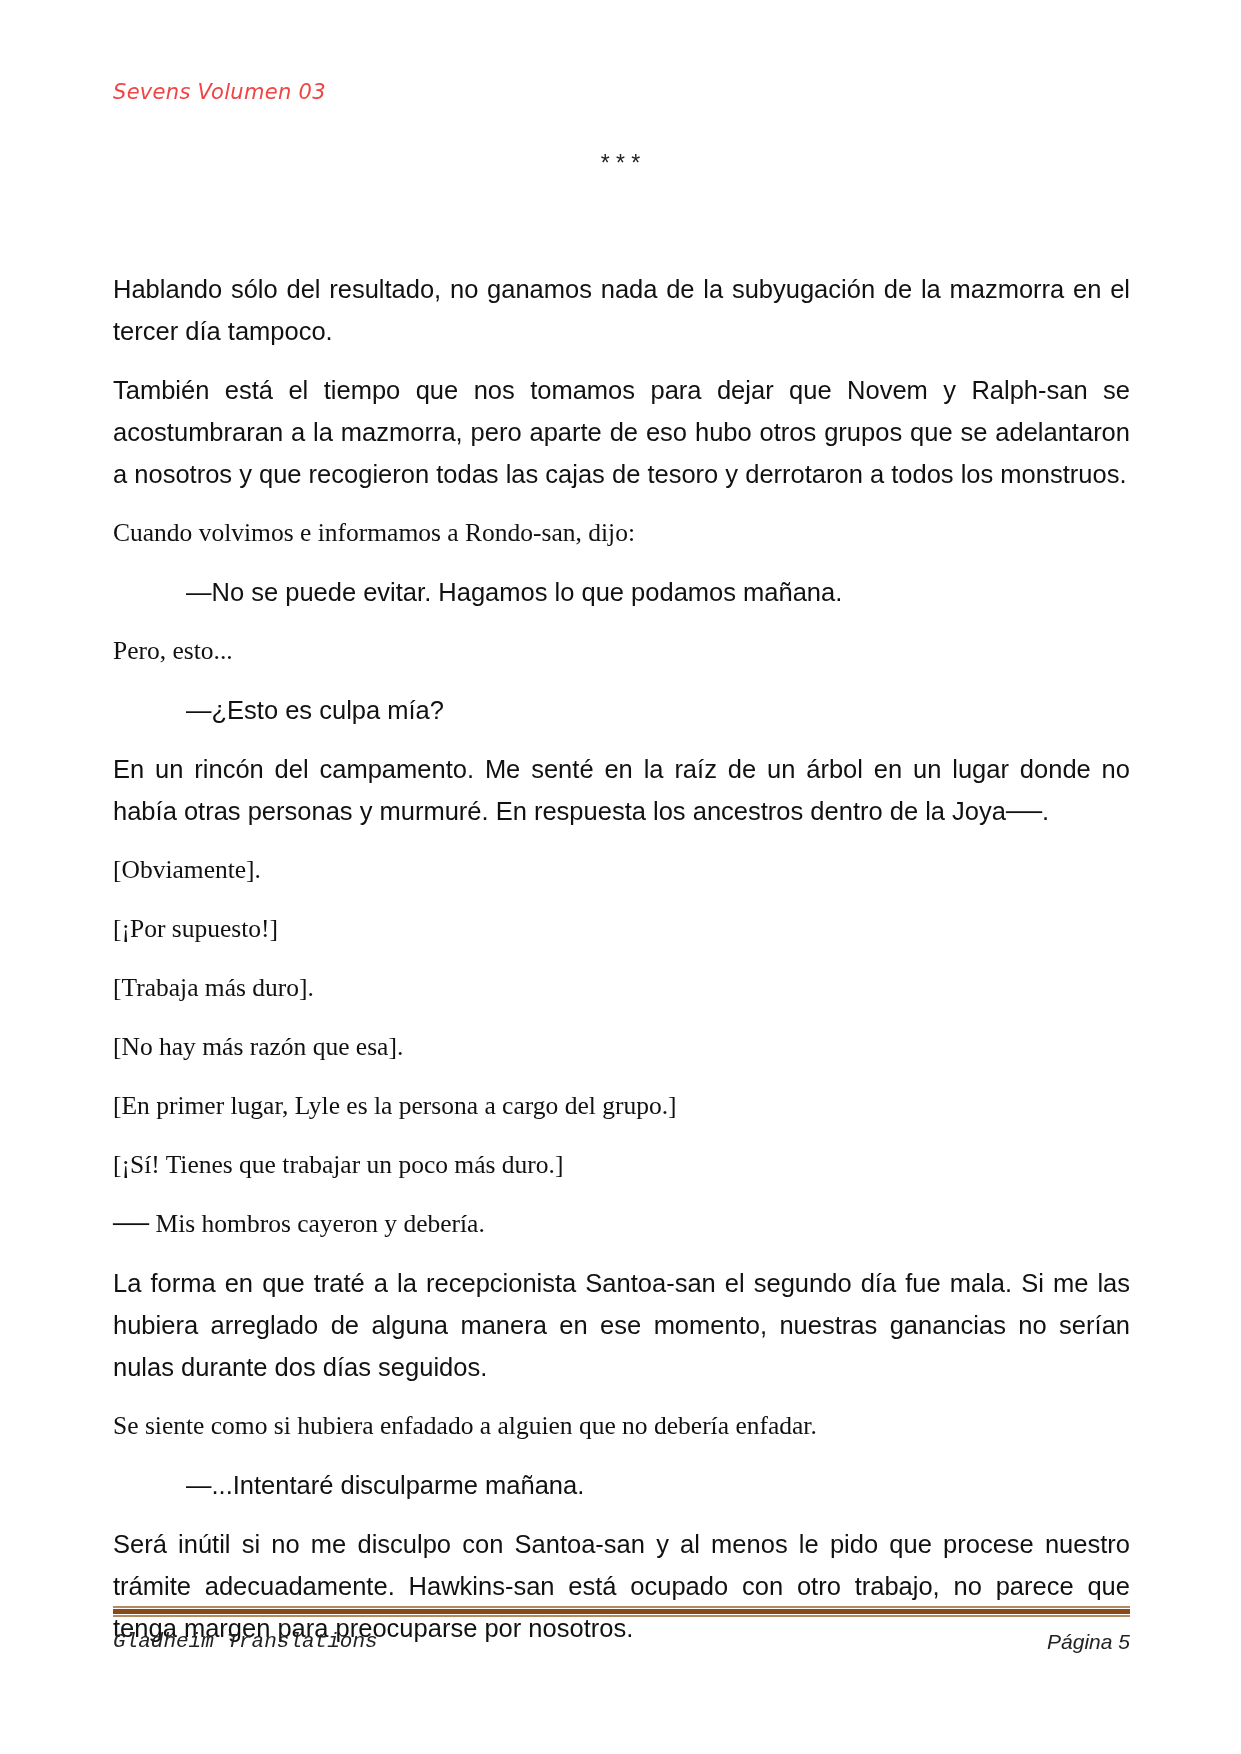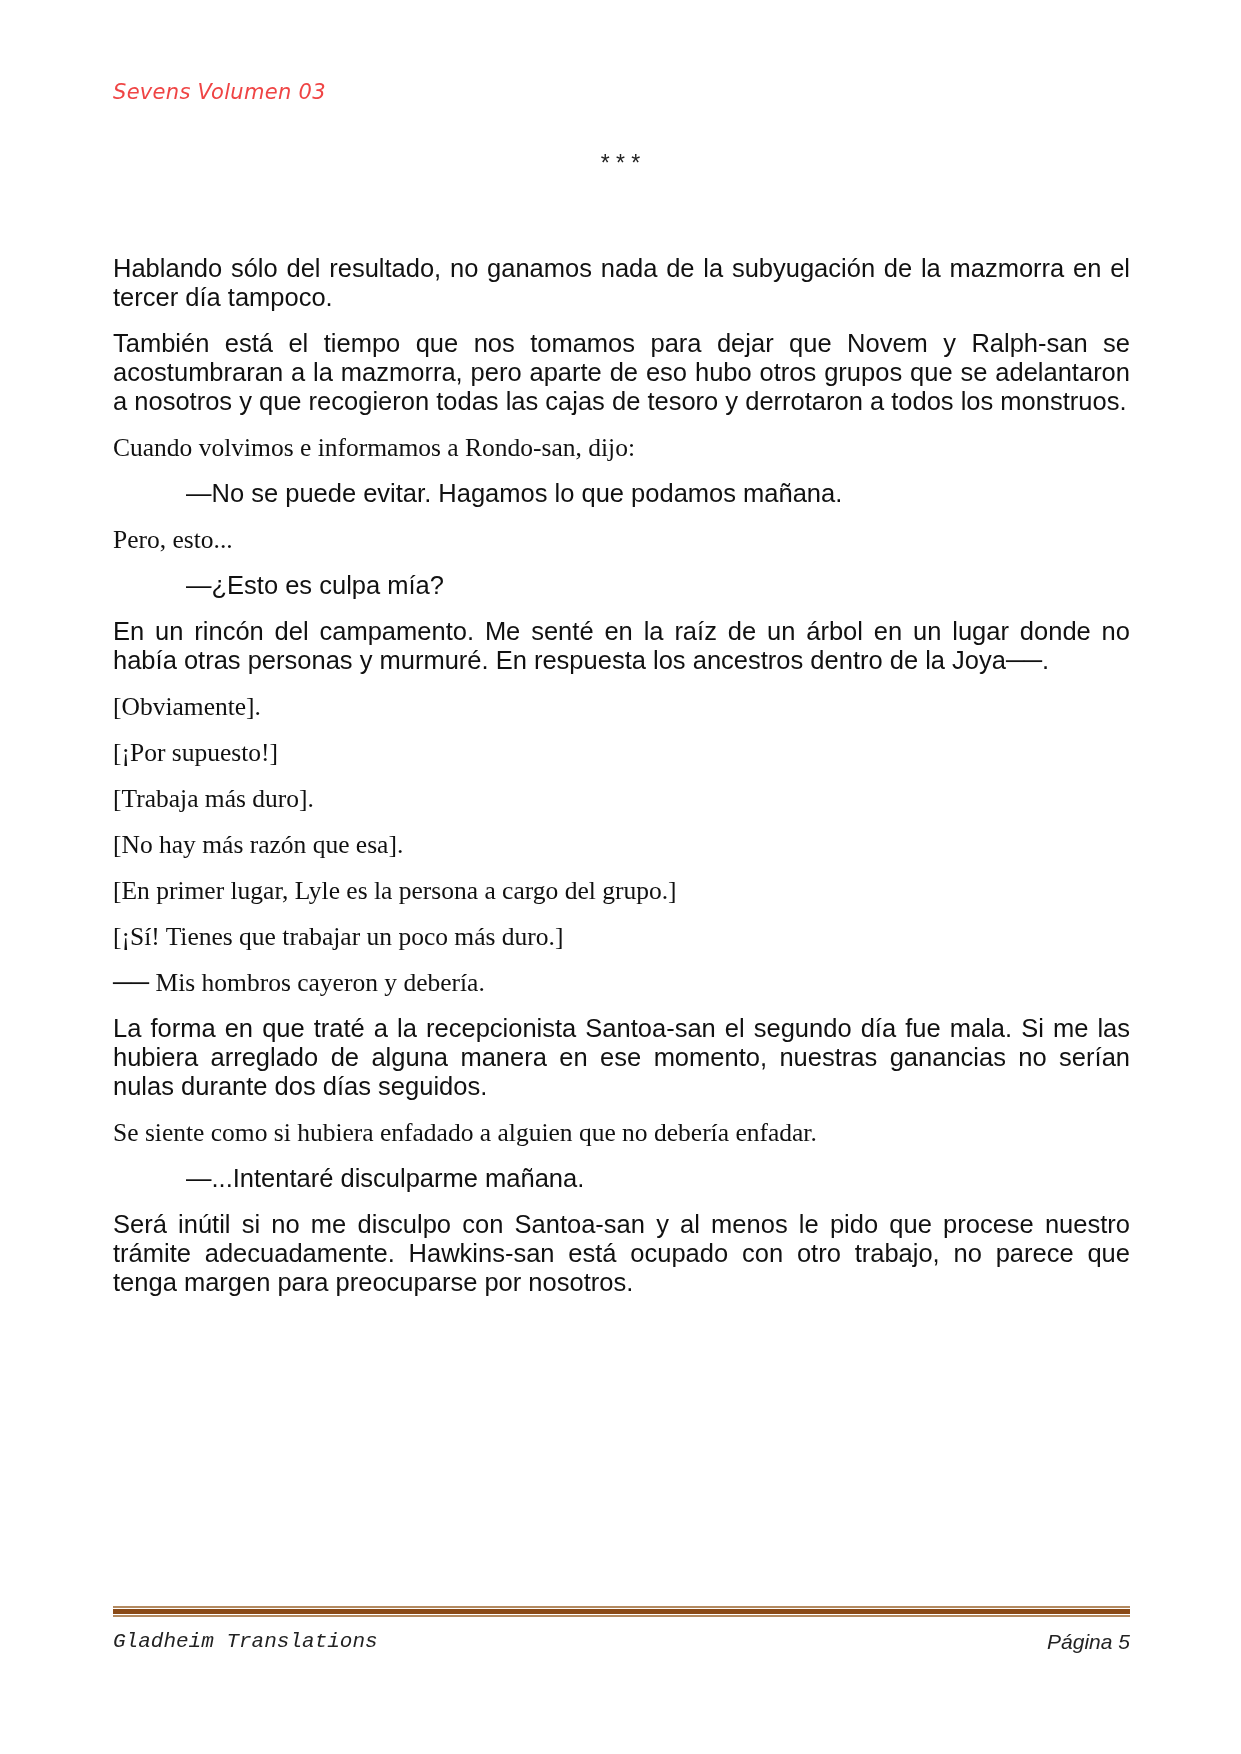--- a/index.html
+++ b/index.html
@@ -2,22 +2,22 @@
 <html><head>
 <meta charset="utf-8">
 <style>
   html, body { margin: 0; padding: 0; background: #ffffff; }
   body { width: 1241px; height: 1754px; position: relative; overflow: hidden;
          font-family: "Liberation Sans", sans-serif; color: #111; }
   .header { position: absolute; left: 113px; top: 80px; font-family: "DejaVu Sans", sans-serif;
             font-style: italic; font-size: 21px; color: #ef4444; letter-spacing: 0.3px; }
   .stars { position: absolute; left: 0; width: 1241px; top: 150px; text-align: center;
            font-size: 23px; color: #222; padding-left: 0px; }
-  .body { position: absolute; left: 113px; top: 254px; width: 1017px; font-size: 25.5px;
-          line-height: 29px; }
+  .body { position: absolute; left: 113px; top: 268px; width: 1017px; font-size: 25.5px;
+          line-height: 42px; }
   .p { margin: 0 0 17px 0; text-align: justify; }
   .p.indent { padding-left: 73px; text-align: left; }
   .p.nojust { text-align: left; font-family: Liberation Serif, serif; }
   .rule-wrap { position: absolute; left: 113px; top: 1606px; width: 1017px; }
   .rule-thin { height: 2px; background: #b38a61; }
   .rule-thick { height: 5px; background: #8a4a17; margin-top: 1px; }
   .rule-thin2 { height: 2px; background: #b38a61; margin-top: 1px; }
   .footer-left { position: absolute; left: 113px; top: 1630px; font-family: Liberation Mono, monospace;
                  font-style: italic; font-size: 21px; color: #222; }
   .footer-right { position: absolute; right: 111px; top: 1630px; font-family: Liberation Sans, sans-serif;

